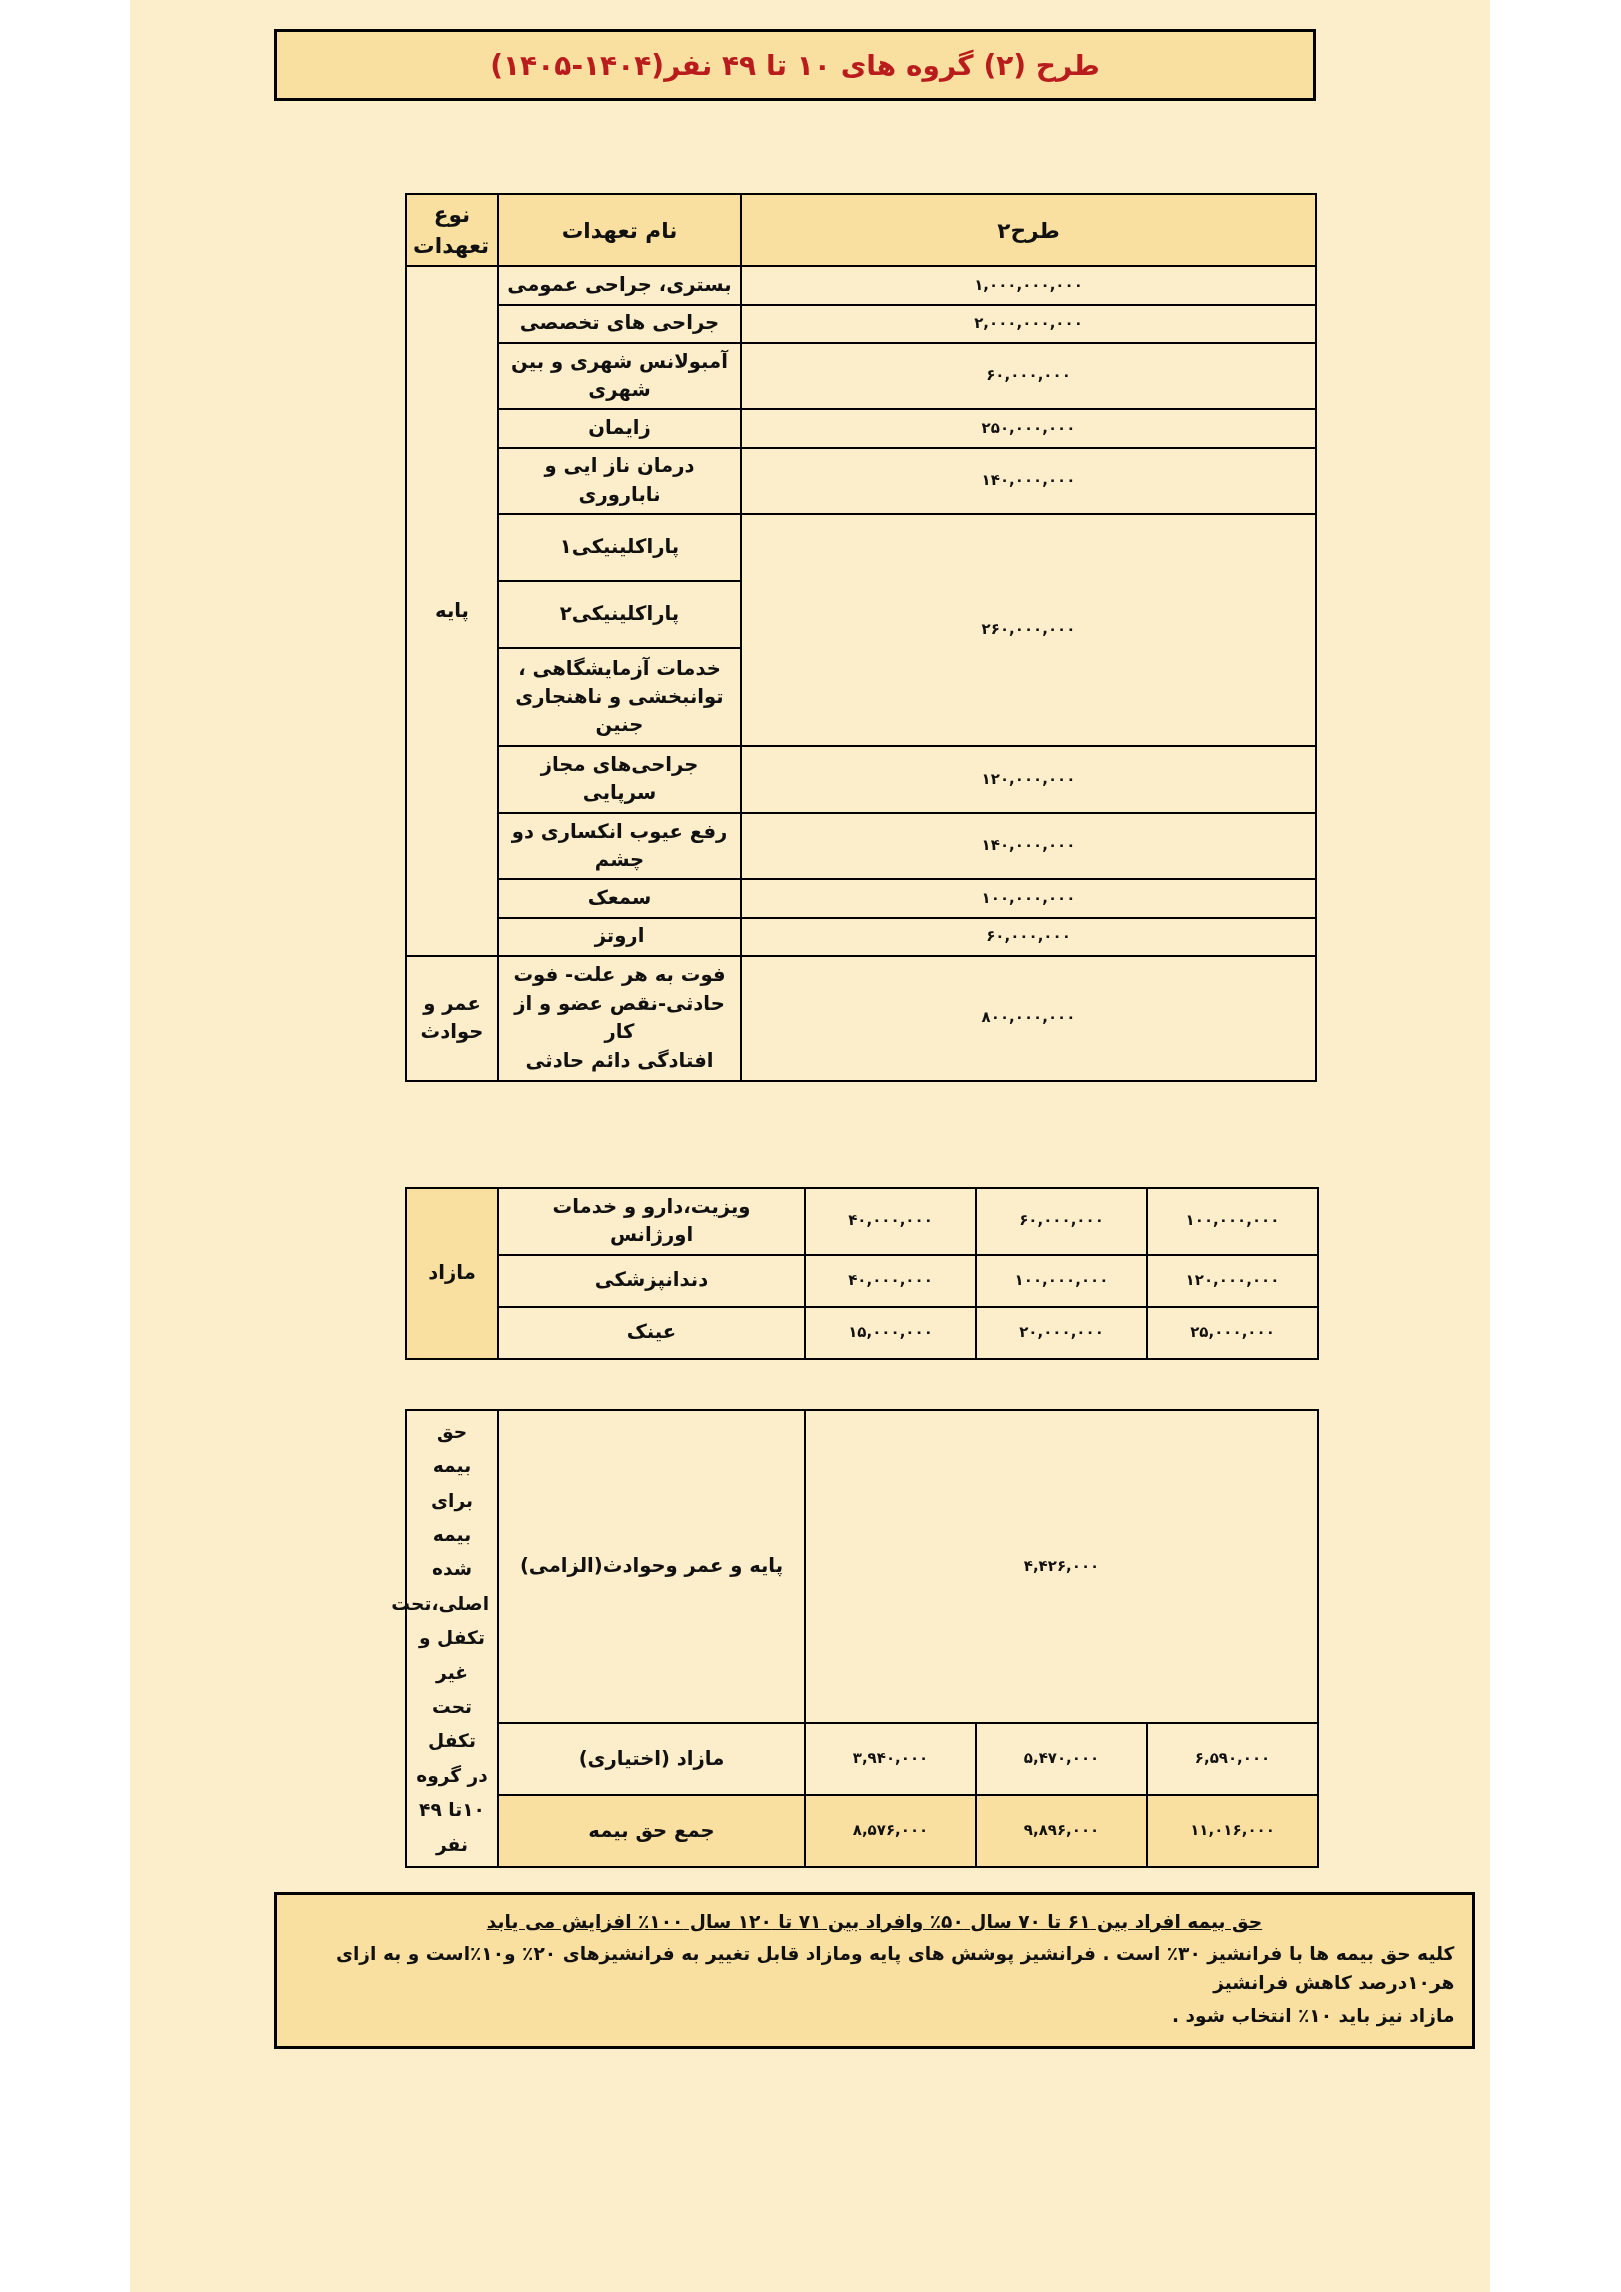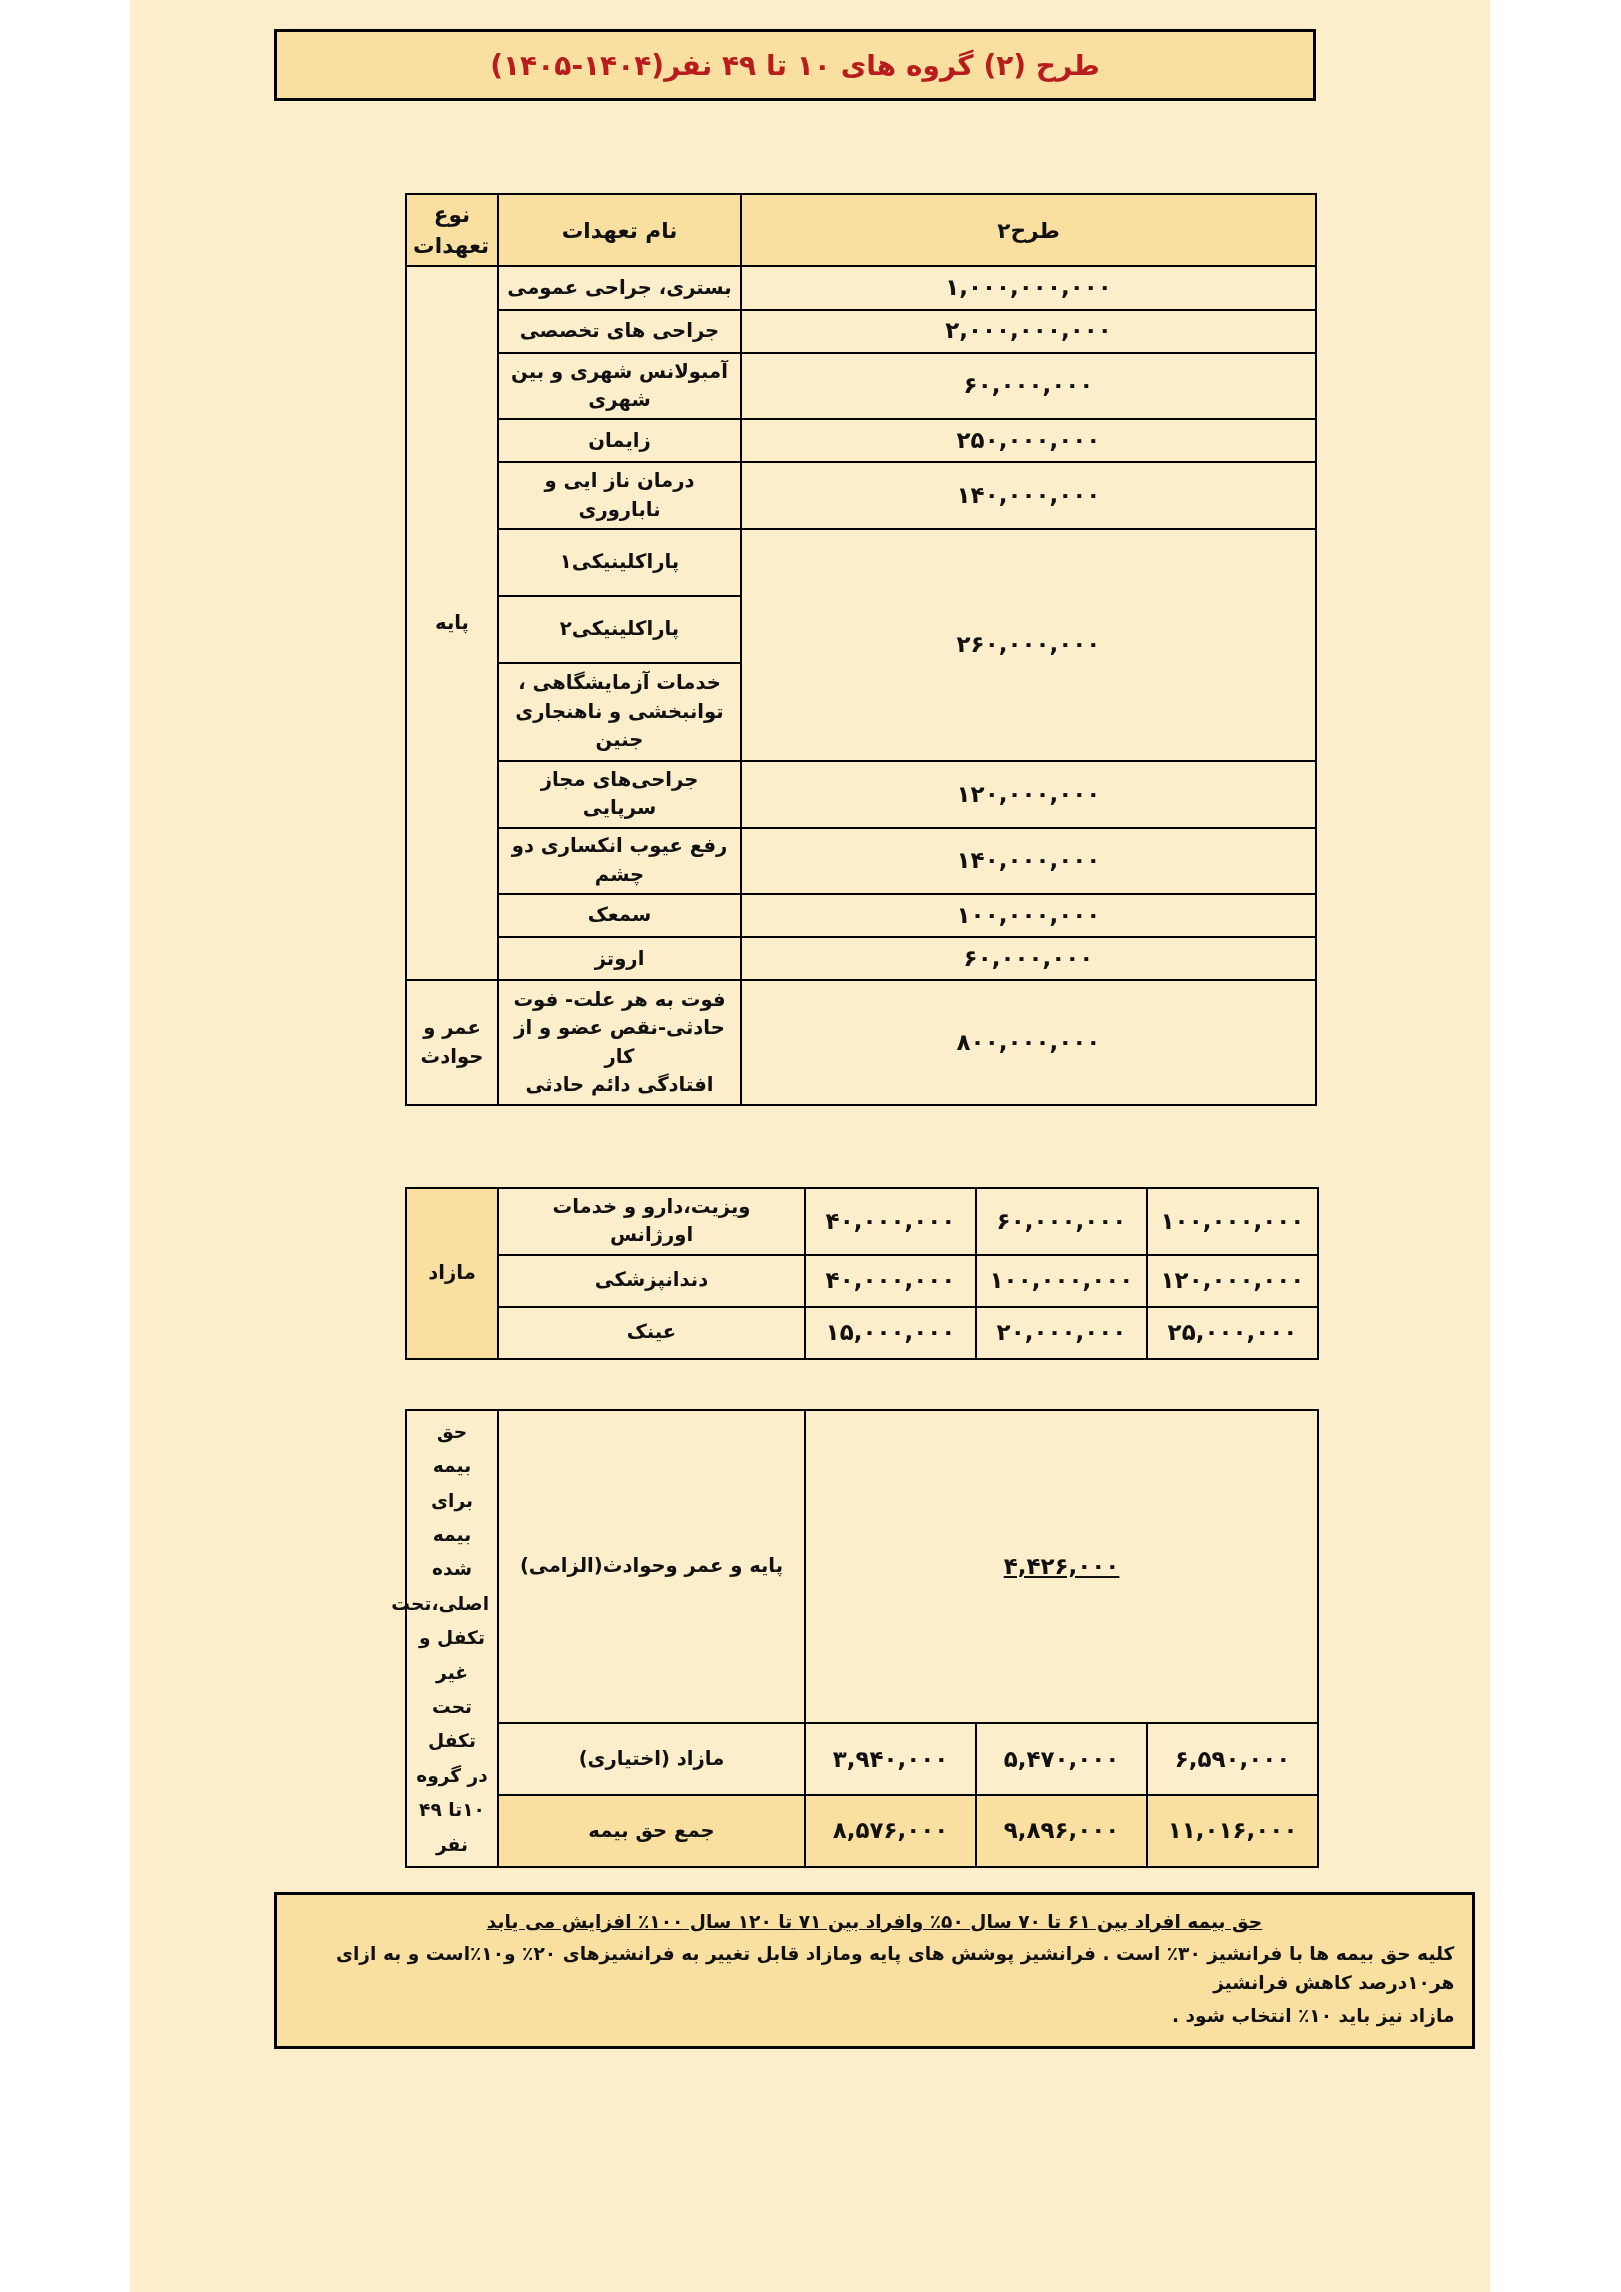--- a/index.html
+++ b/index.html
@@ -43,21 +43,21 @@
     color:#111;
     font-weight:bold;
     text-align:center;
     vertical-align:middle;
     padding:3.9px 7.8px;
     box-sizing:border-box;
     line-height:1.45;
   }
   .hdr td{background:#FAE0A0;font-size:21.6px;}
   .nm{font-size:19.6px;}
-  .val{font-size:23px;letter-spacing:0.5px;border-radius:7px;}
+  .val{font-size:15px;letter-spacing:0.5px;}
   .sidelab{font-size:19.6px;}
   .sidelab-fill{background:#FAE0A0 !important;}
   .sum-row td{background:#FAE0A0 !important;}
 
   
   #t1{left:275px; top:193px; width:911px;}
   #t1 col.c-val{width:575px;}
   #t1 col.c-nm{width:243px;}
   #t1 col.c-typ{width:92px;}
 
@@ -70,21 +70,21 @@
   #t2 col.c-typ{width:92px;}
   #t2 td{height:52px;}
 
   
   #t3{left:275px; top:1409px; width:911px;}
   #t3 col.c-a{width:171px;}
   #t3 col.c-b{width:171px;}
   #t3 col.c-c{width:171px;}
   #t3 col.c-nm{width:307px;}
   #t3 col.c-typ{width:92px;}
-  #t3 .tall{height:249px;text-decoration:underline;}
+  #t3 .tall{height:249px;}
   #t3 .sidelab{font-size:18.6px;line-height:1.85;}
 
   
   .foot{
     position:absolute;
     left:144px; top:1892px; width:1201px;
     background:#FAE0A0;
     border:3.9px solid #000;
     box-sizing:border-box;
     padding:12.7px 17.6px 15.7px 17.6px;

